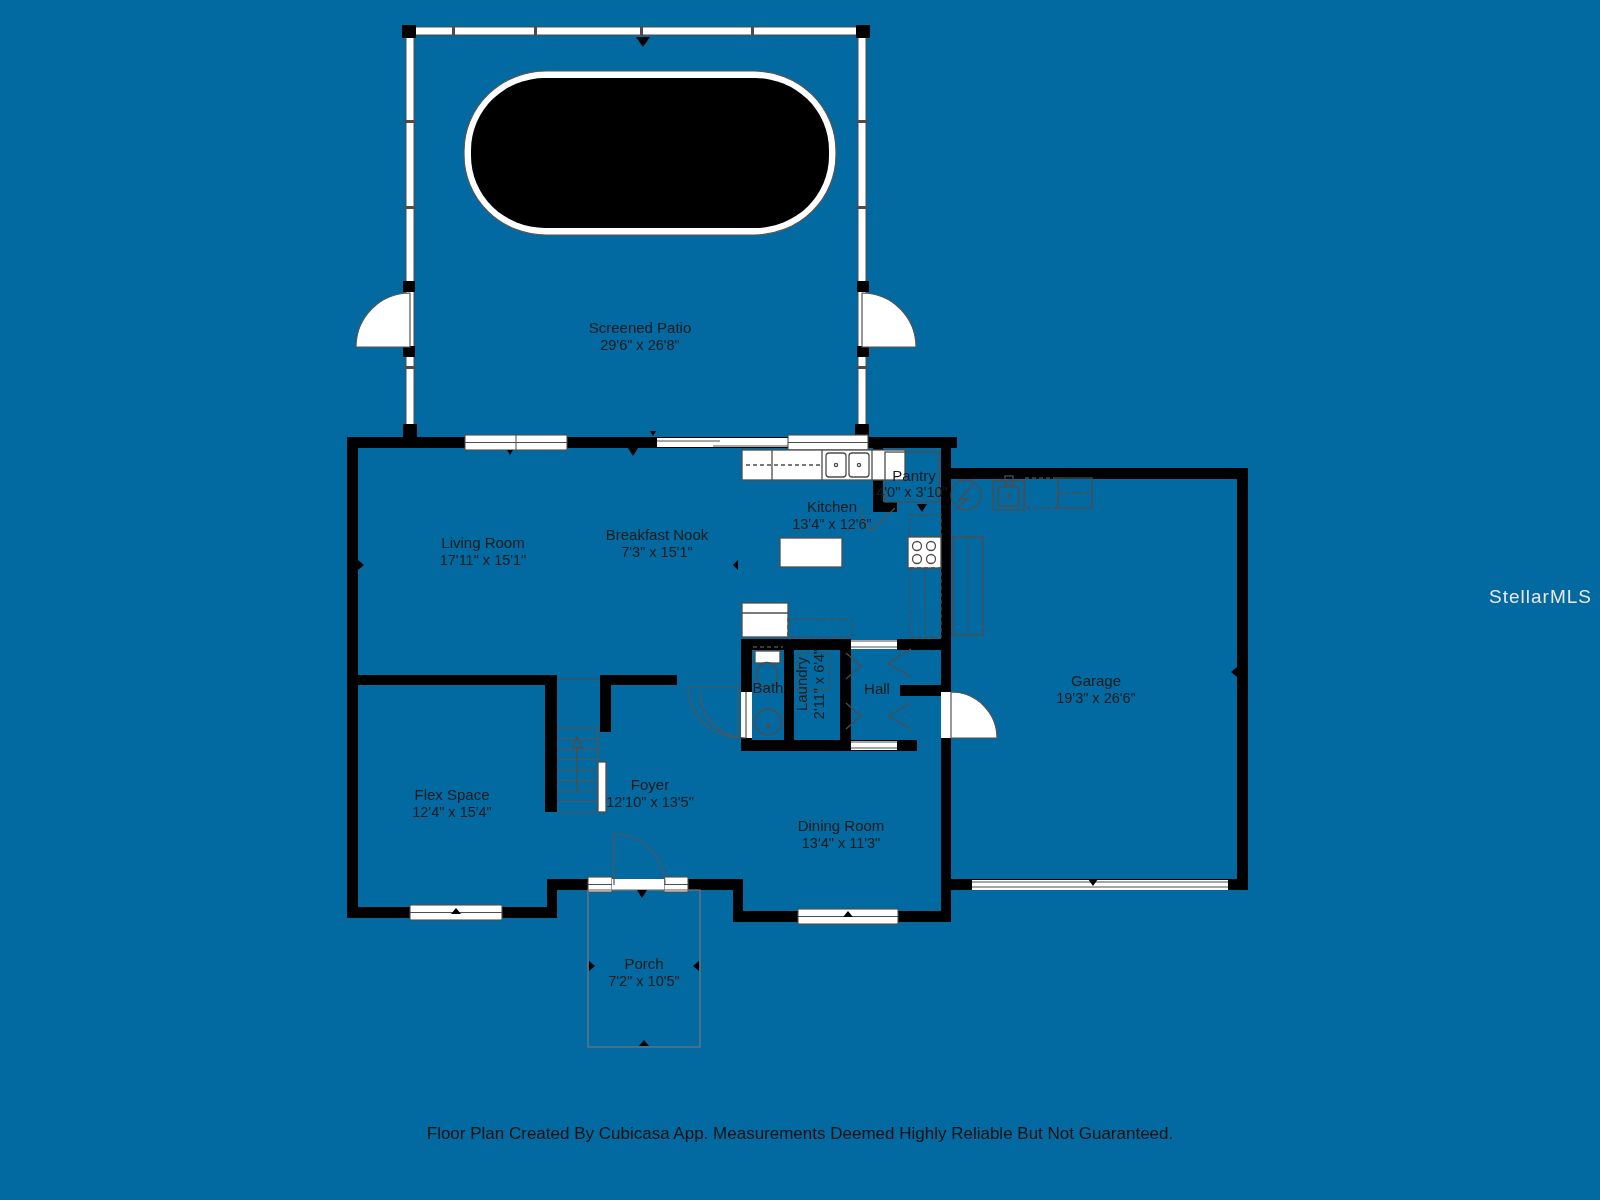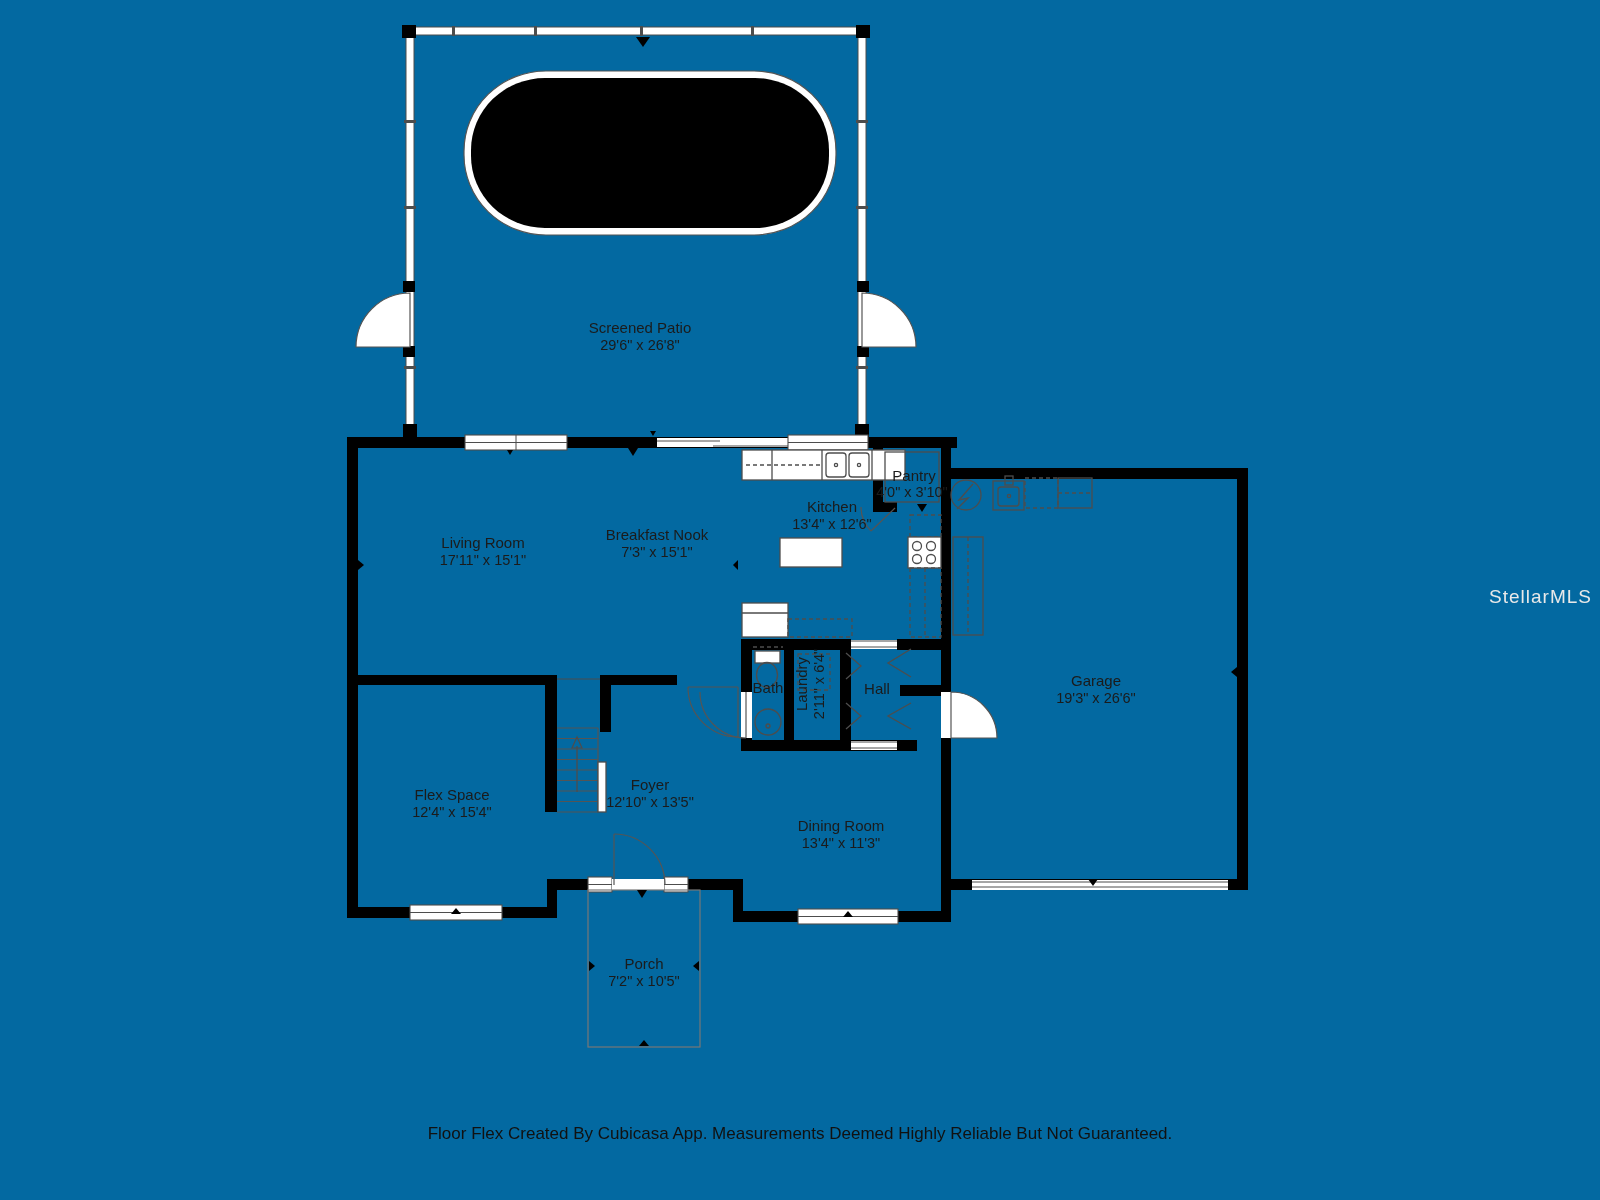--- a/index.html
+++ b/index.html
@@ -290,14 +290,14 @@
 
     <text class="rname" x="841" y="831">Dining Room</text>
     <text class="rdims" x="841" y="848">13'4" x 11'3"</text>
 
     <text class="rname" x="644" y="969">Porch</text>
     <text class="rdims" x="644" y="986">7'2" x 10'5"</text>
   </g>
 </svg>
 
 <div id="watermark">StellarMLS</div>
-<div id="footer">Floor Flex Created By Cubicasa App. Measurements Deemed Highly Reliable But Not Guaranteed.</div>
+<div id="footer">Floor Plan Created By Cubicasa App. Measurements Deemed Highly Reliable But Not Guaranteed.</div>
 </div>
 
 </body></html>

